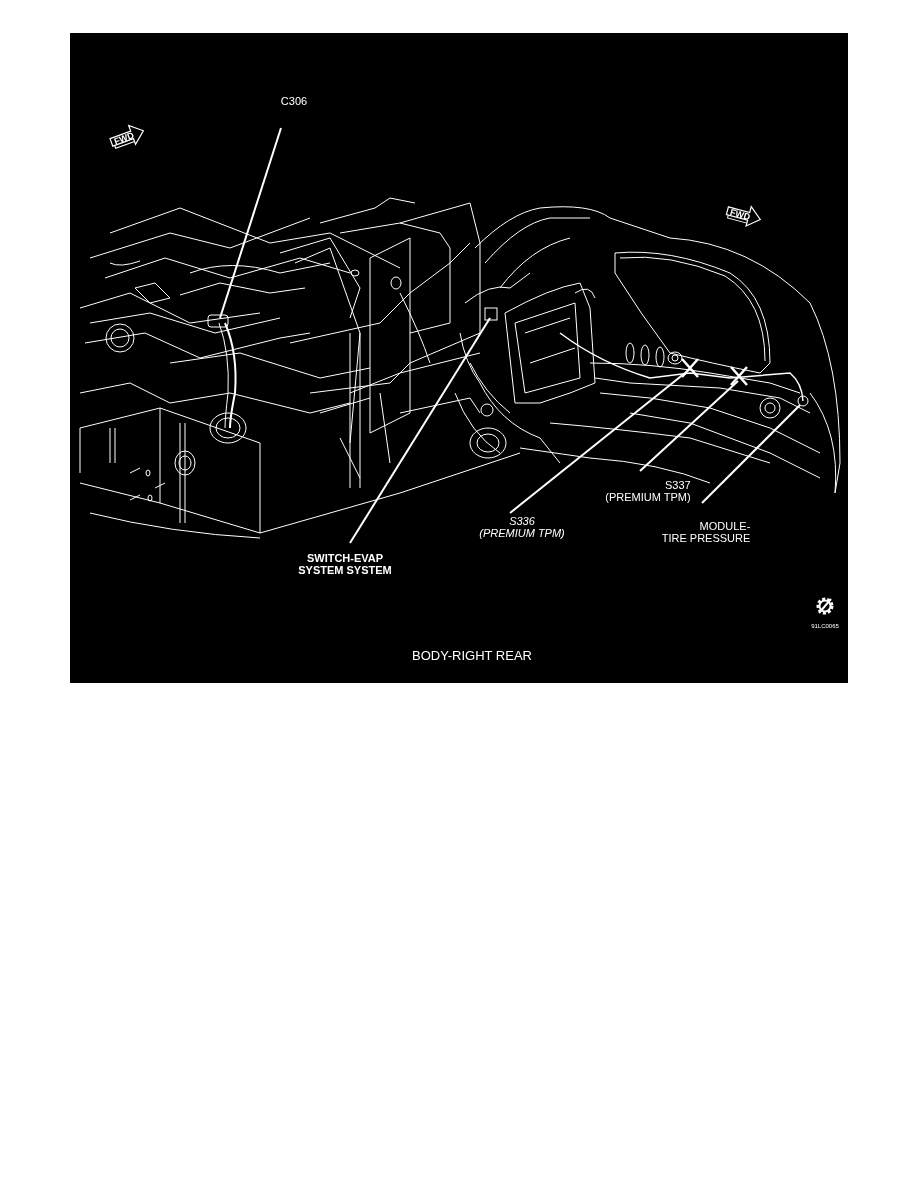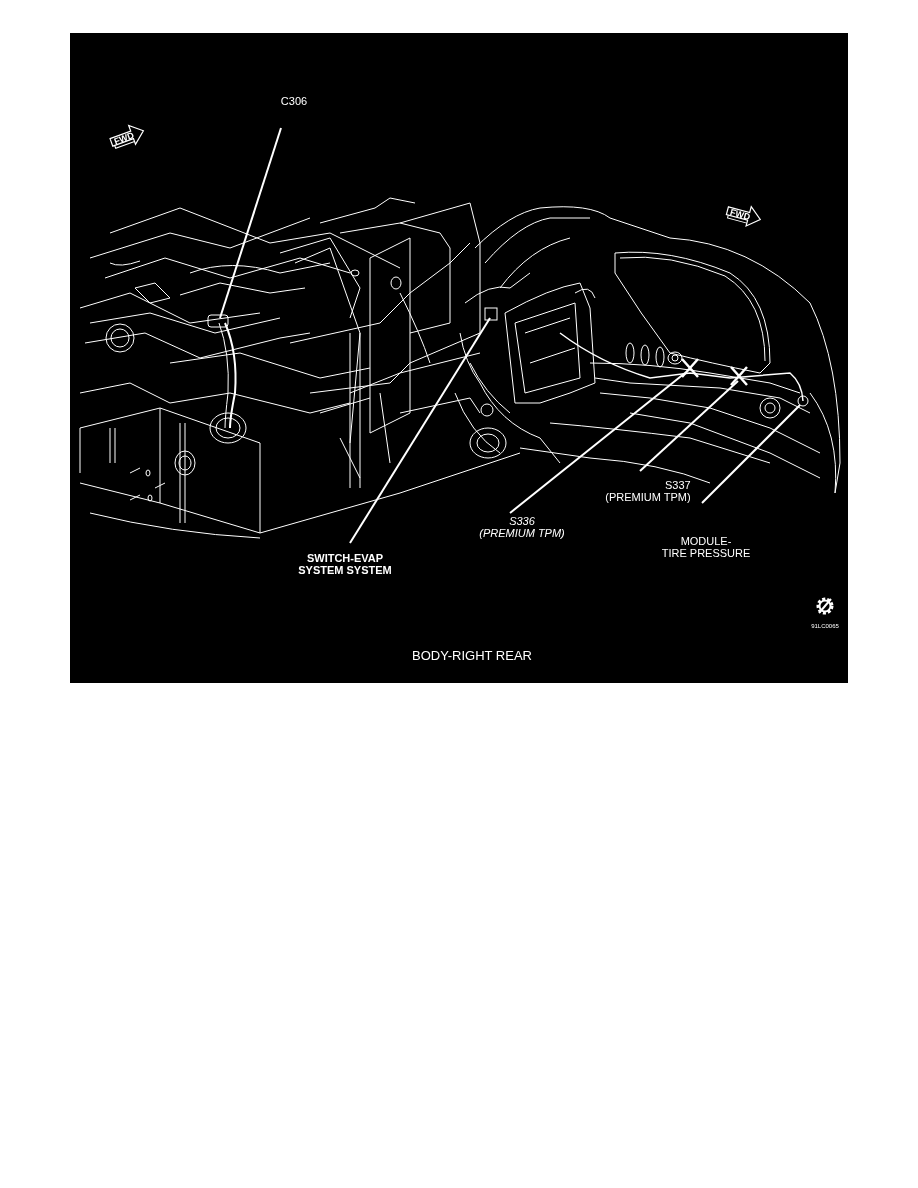--- a/index.html
+++ b/index.html
@@ -221,21 +221,21 @@
   <div class="label" style="left:452px; top:482px;font-style:italic;">
     <span class="line">S336</span>
     <span class="line">(PREMIUM TPM)</span>
   </div>
 
   <div class="label" style="left:578px; top:446px;text-align:right;">
     <span class="line">S337</span>
     <span class="line">(PREMIUM TPM)</span>
   </div>
 
-  <div class="label" style="left:636px; top:502px;">
+  <div class="label" style="left:636px; top:487px;text-align:right;">
     <span class="line">MODULE-</span>
     <span class="line">TIRE PRESSURE</span>
   </div>
 
   <div class="small-code" style="left:755px; top:590px;">91LC0065</div>
 
   <div class="caption" style="left:402px; top:615px;">BODY-RIGHT REAR</div>
 </div>
 
 </body></html>

